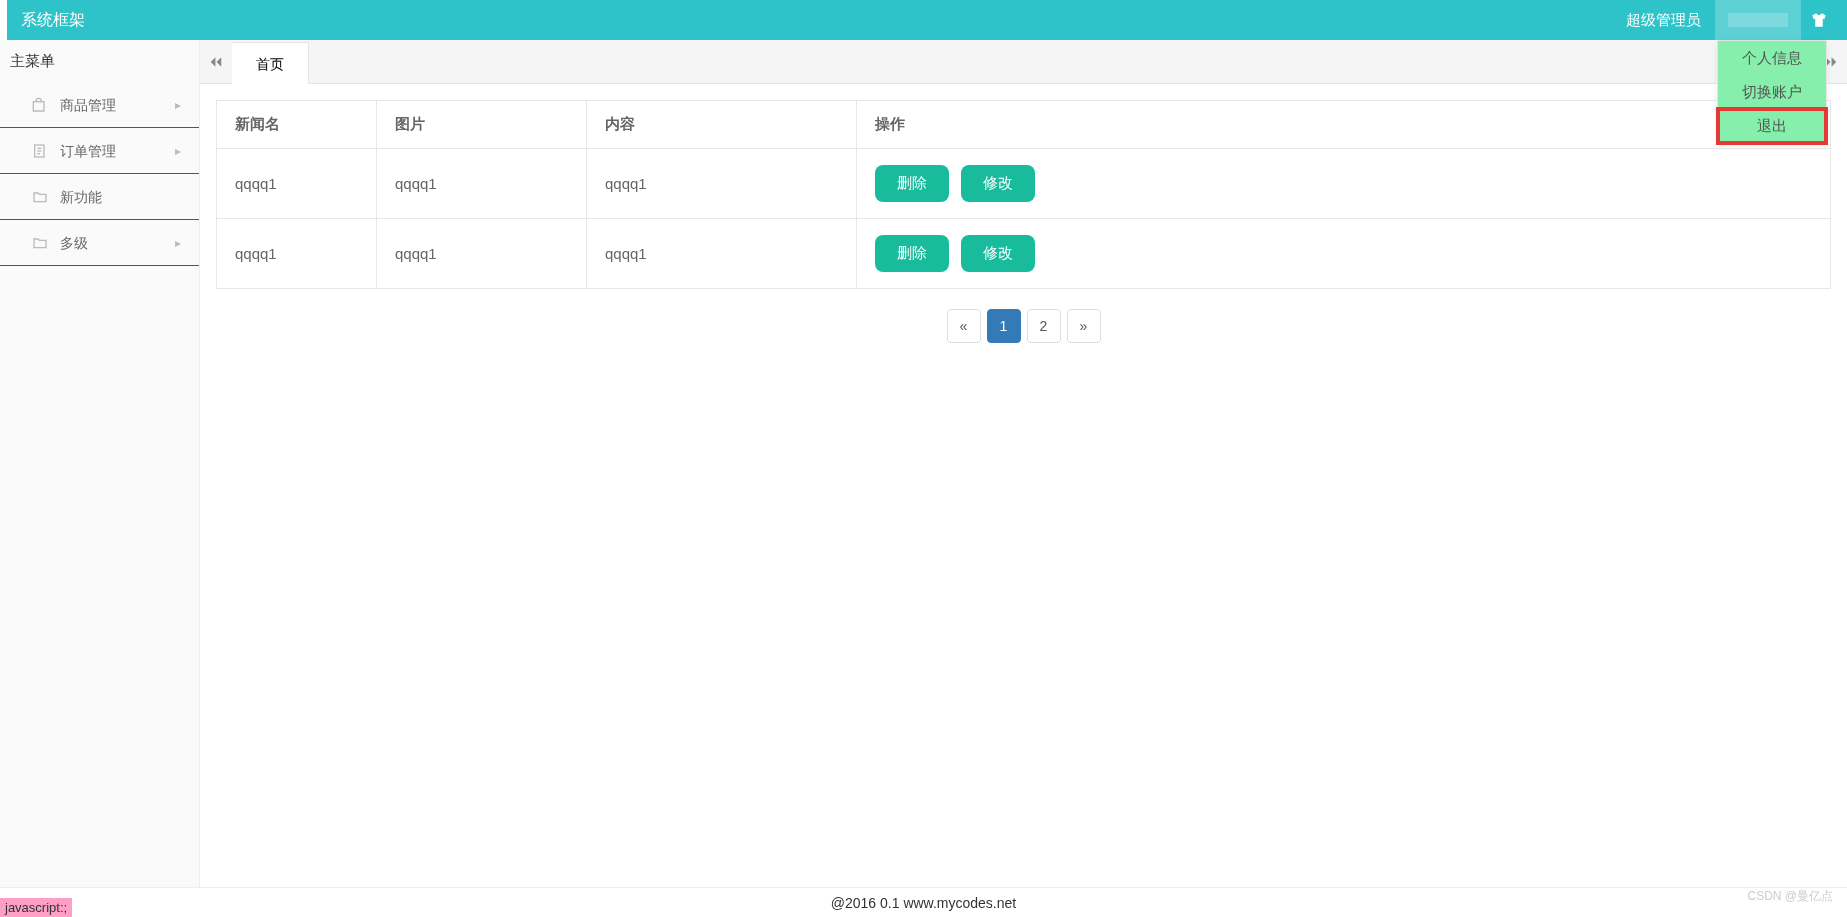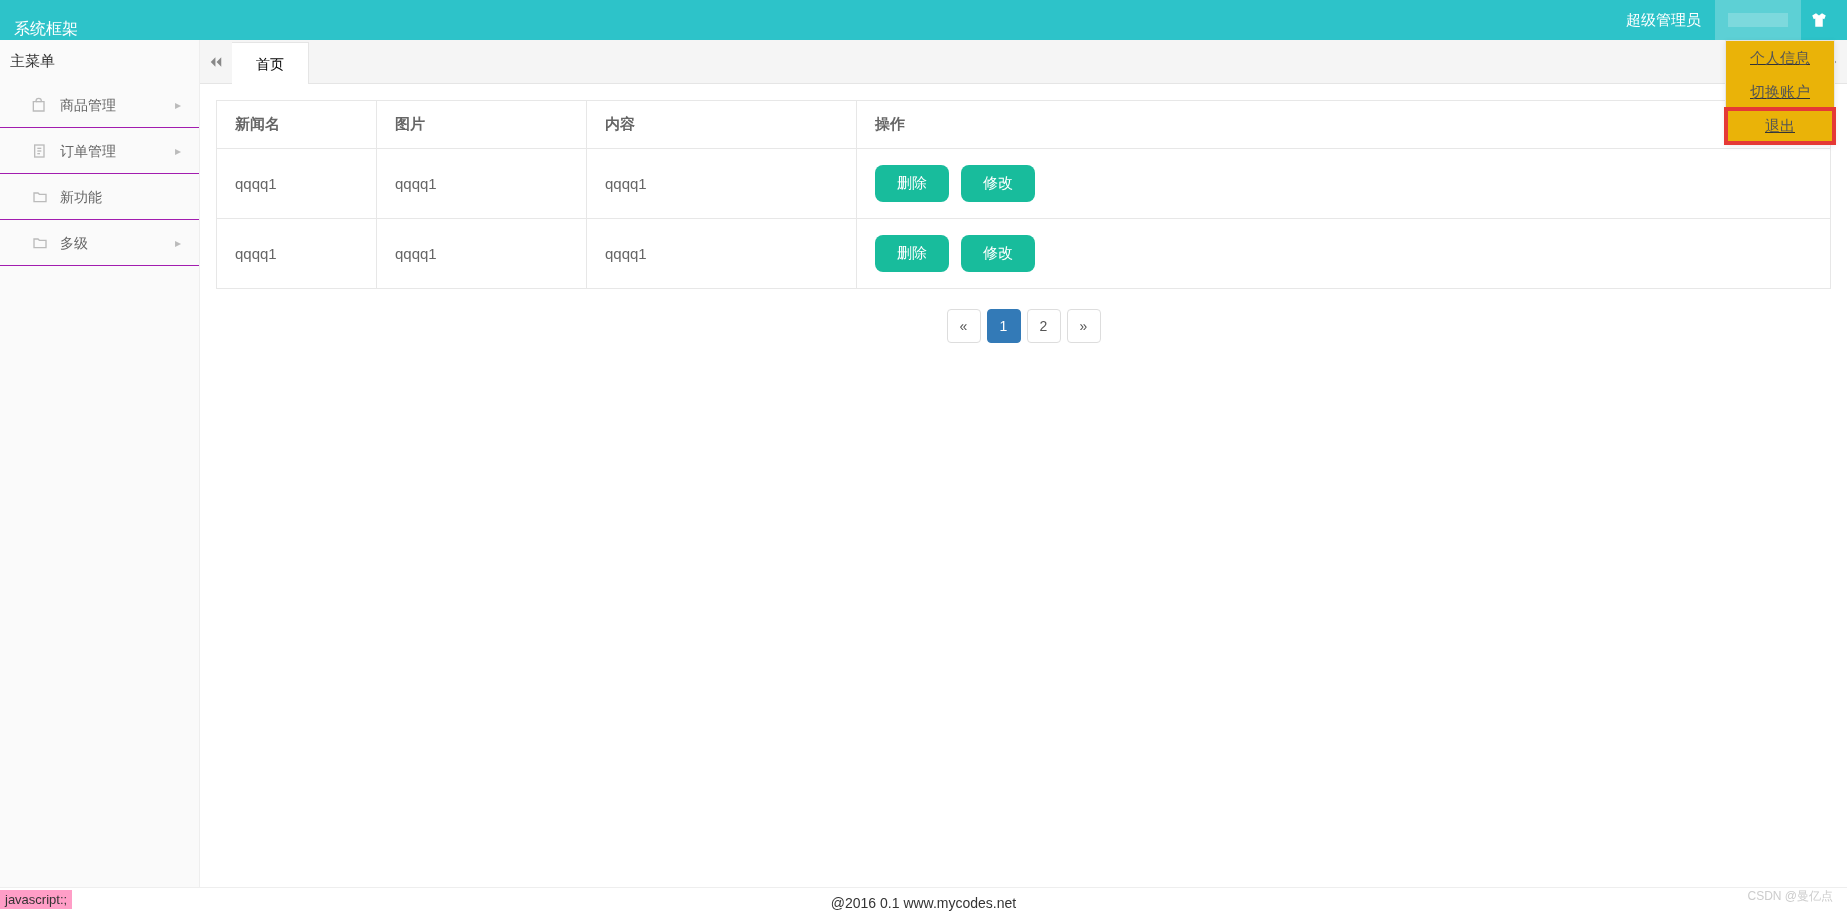--- a/index.html
+++ b/index.html
@@ -12,23 +12,24 @@
       font-size: 14px;
       color: #333;
       background: #fff;
       overflow: hidden;
     }
     .header {
       height: 40px;
       background: #2dc3c9;
       color: #fff;
       display: flex;
-      align-items: flex-end;
-      padding: 0 10px;
+      align-items: center;
+      padding: 8px 10px;
       justify-content: space-between;
+      margin-left: 7px;
     }
     .header-left {
       font-size: 16px;
       padding-left: 4px;
     }
     .header-right {
       display: flex;
       align-items: center;
       height: 100%;
     }
@@ -218,27 +219,26 @@
       background: #fff;
     }
     .page-item.active {
       background: #337ab7;
       border-color: #337ab7;
       color: #fff;
     }
     .dropdown {
       position: absolute;
       top: 40px;
-      right: 12px;
+      right: 20px;
       width: 110px;
-      background: #eab308;
+      background: #86efac;
       border: 1px solid #e5e5e5;
       box-shadow: 0 2px 6px rgba(0,0,0,0.08);
       z-index: 20;
-      text-decoration: underline;
     }
     .dropdown-item {
       height: 34px;
       line-height: 34px;
       text-align: center;
       color: #555;
       cursor: pointer;
       font-size: 15px;
     }
     .dropdown-item.highlighted {
@@ -259,21 +259,21 @@
     }
     .footer-watermark {
       position: absolute;
       right: 14px;
       bottom: 6px;
       color: #ccc;
       font-size: 12px;
     }
     .js-corner {
       position: fixed;
-      bottom: 8px;
+      bottom: 0;
       left: 0;
       background: #ff9ec7;
       color: #333;
       padding: 2px 5px;
       font-size: 13px;
     }
     .col-name { width: 160px; }
     .col-img { width: 210px; }
     .col-content { width: 270px; }
   </style>

